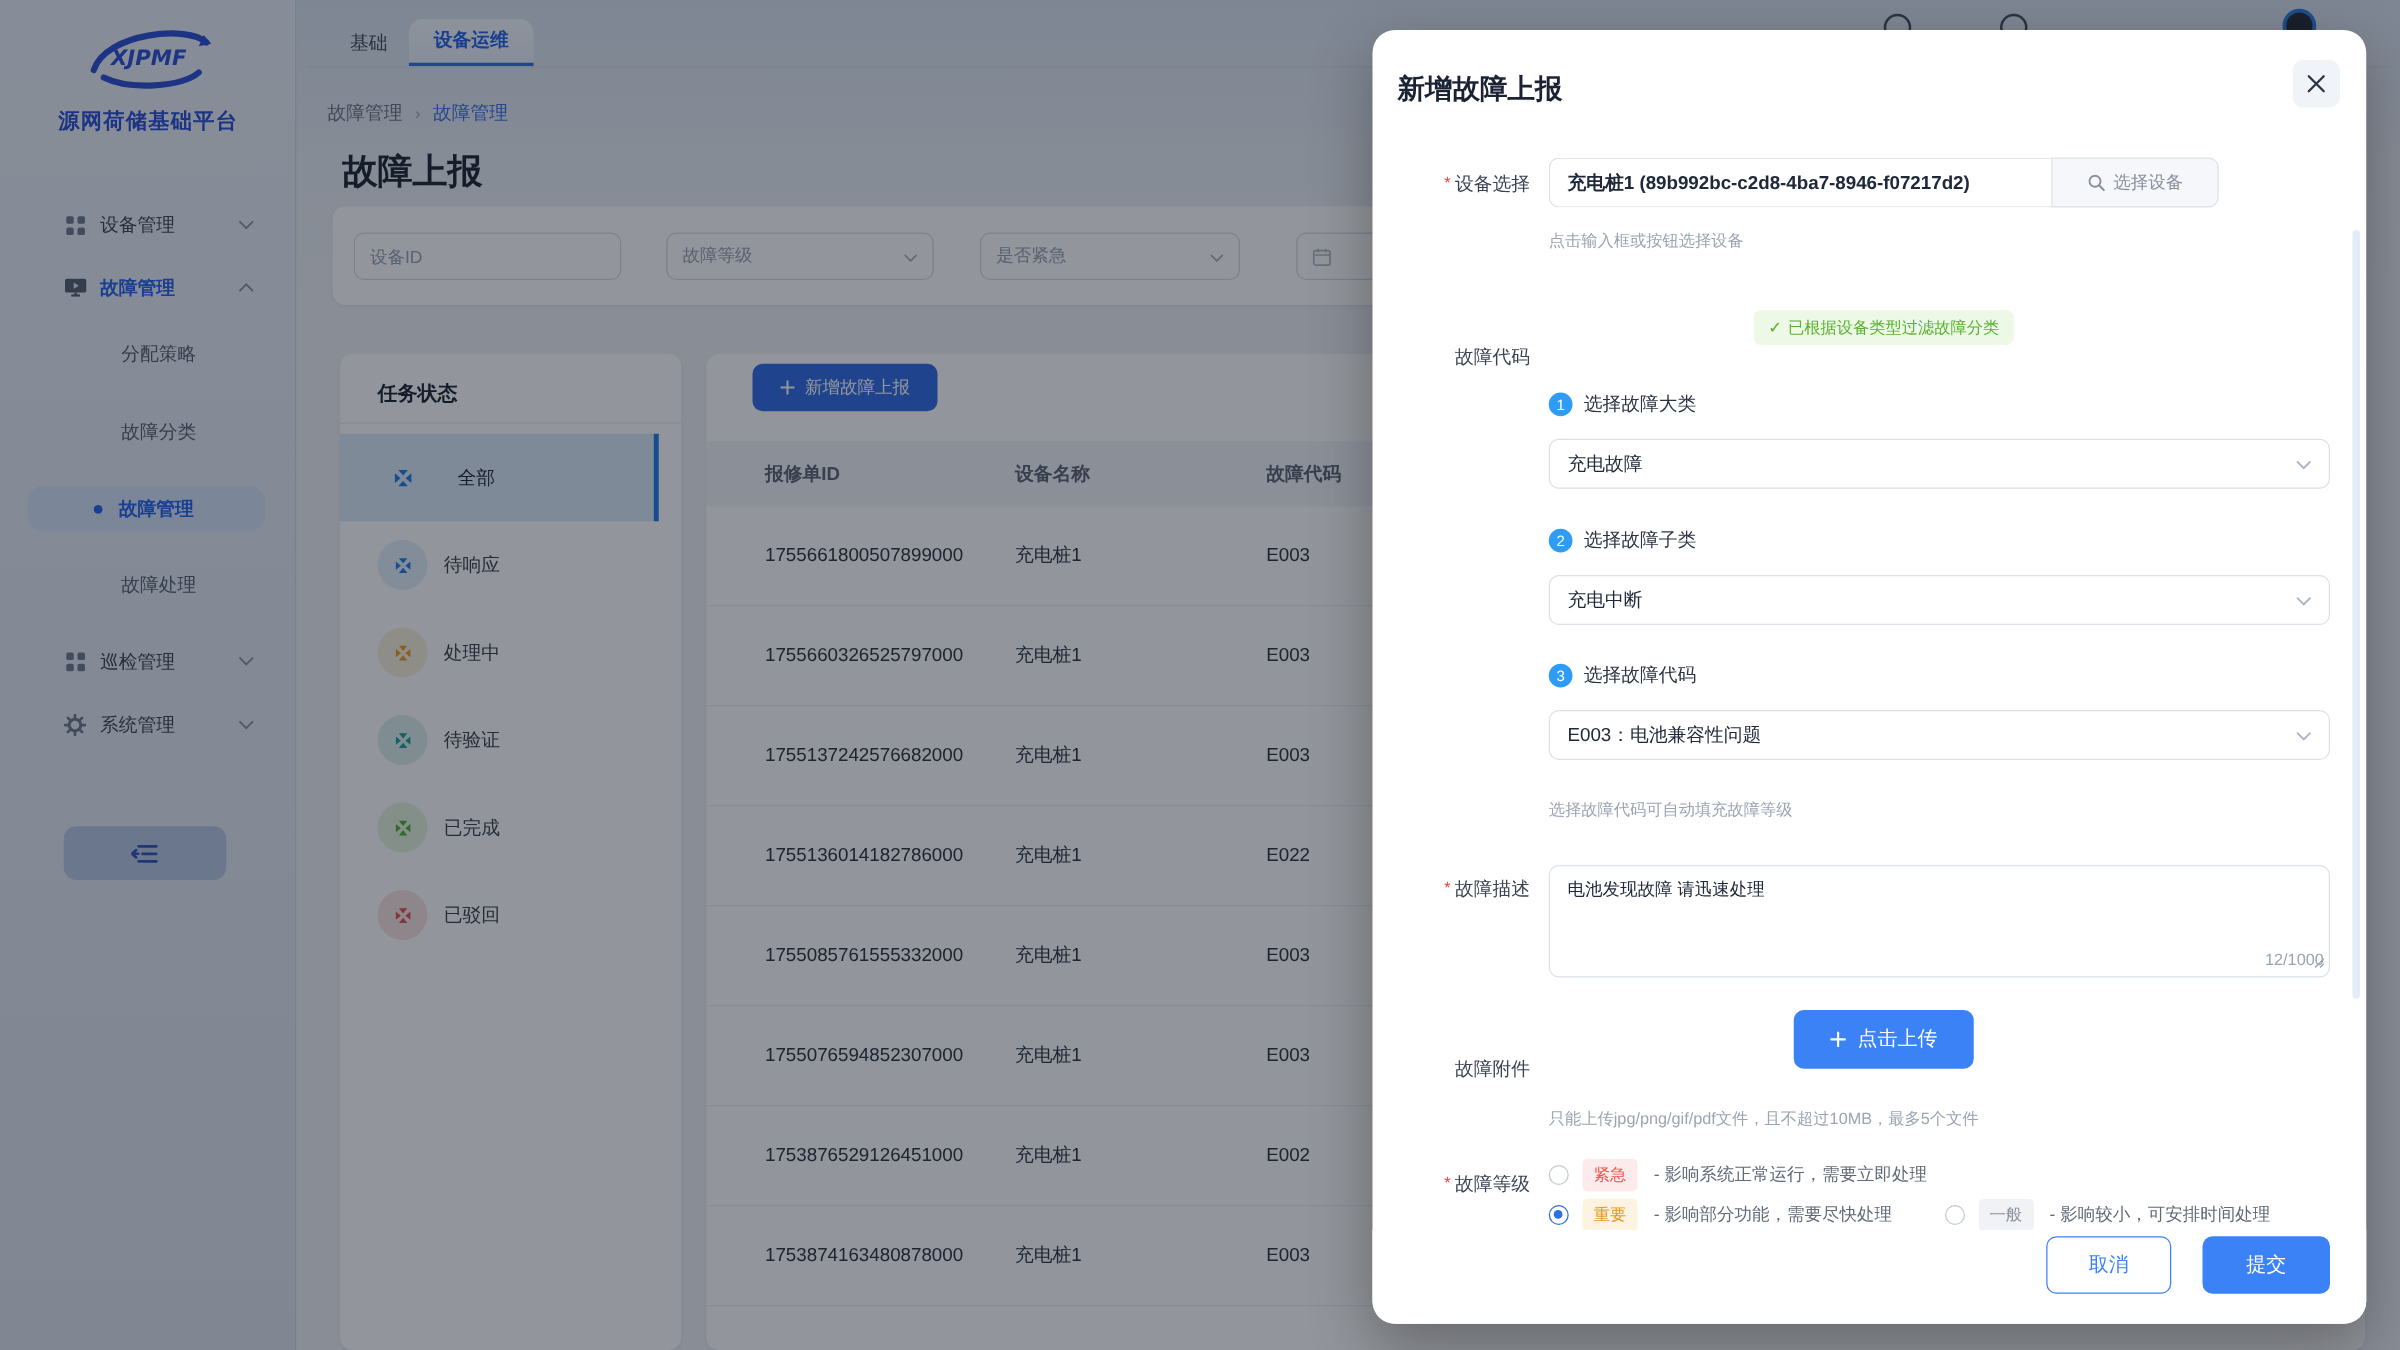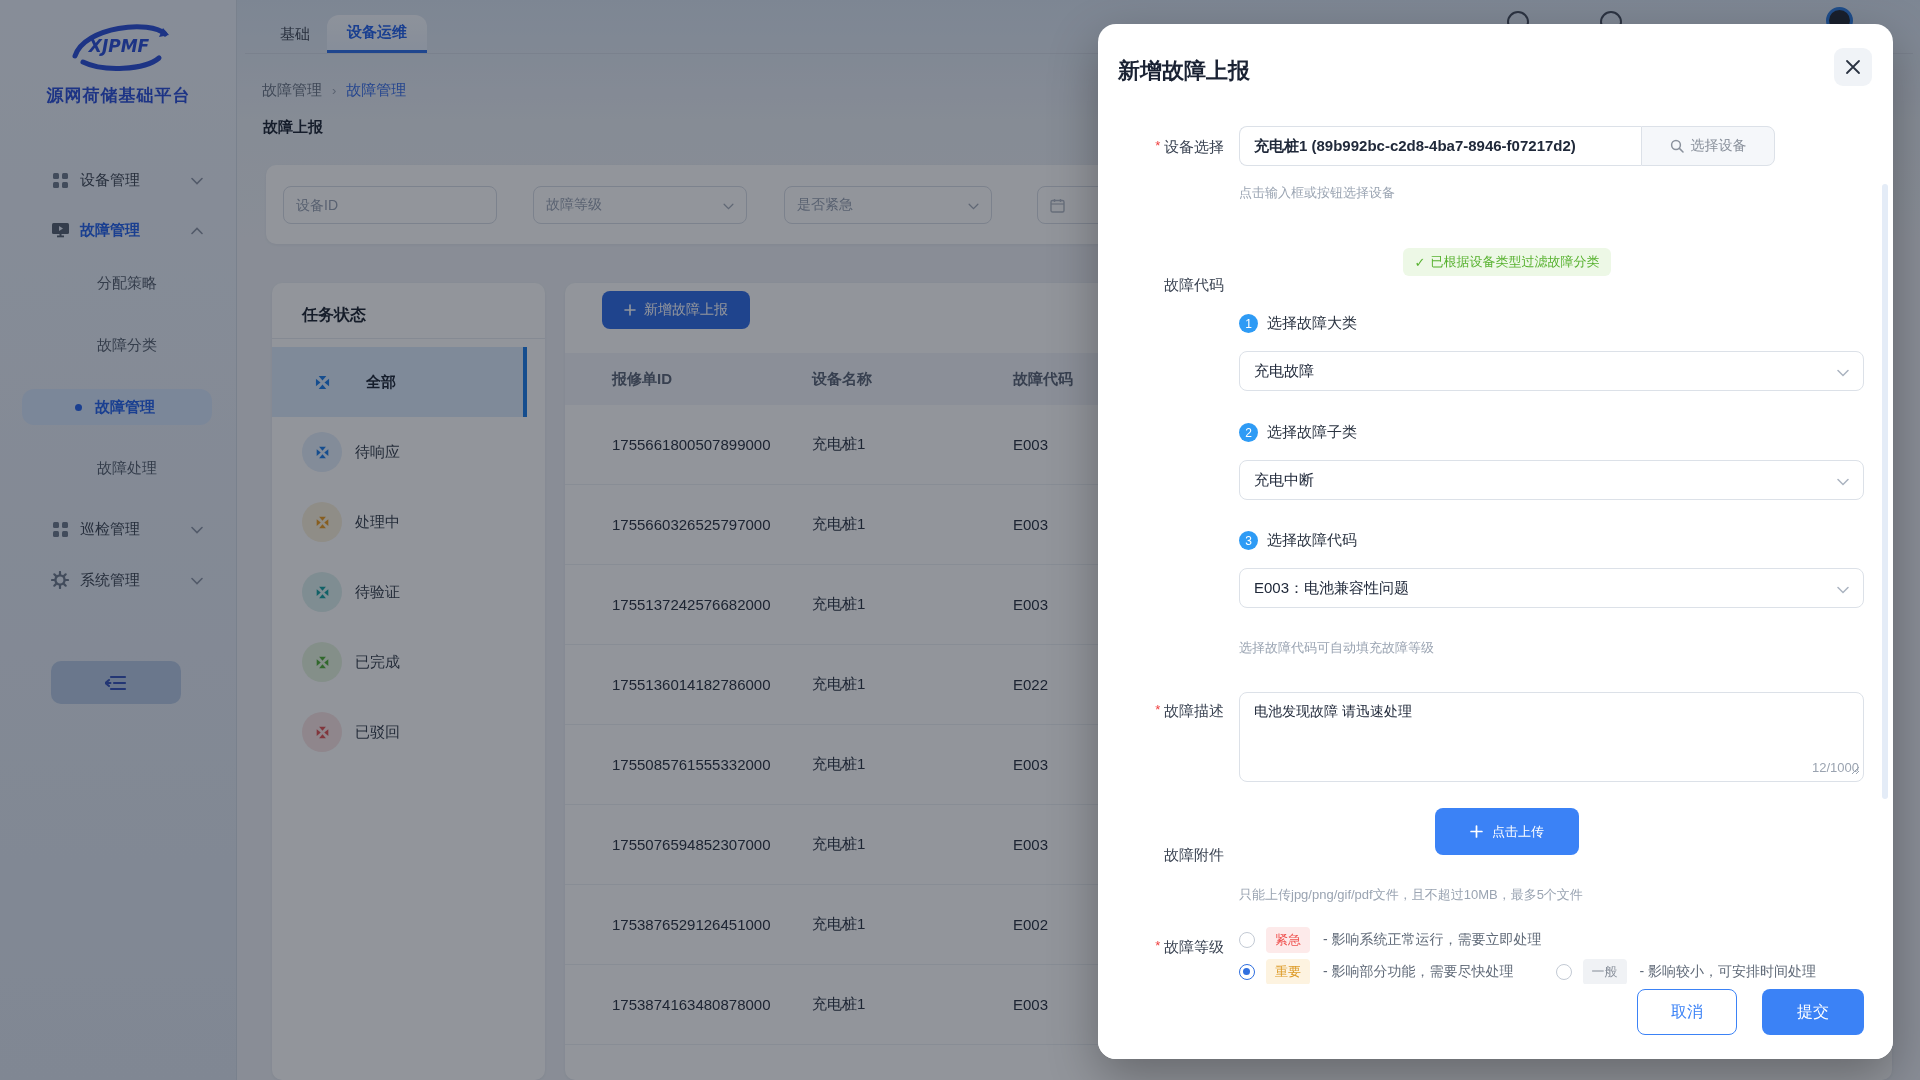--- a/index.html
+++ b/index.html
@@ -33,21 +33,21 @@
   .tab { position:absolute; top:15px; height:38px; display:flex; align-items:center; justify-content:center;
          font-size:15px; cursor:pointer; }
   .tab-basic { left:35px; width:46px; color:#3f4755; }
   .tab-ops { left:90px; width:100px; background:linear-gradient(180deg,#f7faff,#eaf2fd);
              border-radius:12px 12px 0 0; border-bottom:3px solid #2f6fe8; color:#2563eb; font-weight:bold; }
   .tab-line { position:absolute; left:8px; top:53px; width:1668px; height:1px; background:#d4dbe5; }
   .crumbs { position:absolute; left:25px; top:81px; display:flex; align-items:center; gap:10px; font-size:15px; }
   .crumb-1 { color:#6b7585; cursor:pointer; }
   .crumb-sep { color:#9aa3b2; font-size:13px; }
   .crumb-2 { color:#3a6fe8; cursor:pointer; }
-  .page-title { position:absolute; left:26px; top:118px; font-size:15px; font-weight:bold; color:#1d2634; }
+  .page-title { position:absolute; left:37px; top:118px; font-size:28px; font-weight:bold; color:#1d2634; }
 
   .hdr-ico { position:absolute; top:11px; width:22px; height:22px; border-radius:50%; border:2px solid #454e5d; }
   .avatar { position:absolute; left:1589px; top:7px; width:27px; height:27px; border-radius:50%;
             background:#232b38; border:3px solid #2e7de0; }
 
   .card { background:#fff; border-radius:10px; box-shadow:0 1px 3px rgba(30,41,59,0.06); }
   .filter-card { position:absolute; left:29px; top:165px; width:1626px; height:79px; }
   .f-input { position:absolute; top:21px; height:38px; border:1px solid #d7dce5; border-radius:8px;
              font-size:14px; color:#333; padding:0 12px; background:#fff; outline:none;
              font-family:"Liberation Sans","DejaVu Sans",sans-serif; }
@@ -62,21 +62,21 @@
   .status-card { position:absolute; left:35px; top:283px; width:273px; height:797px; }
   .sp-title { position:absolute; left:30px; top:22px; font-size:16px; font-weight:bold; color:#1c2430; }
   .sp-divider { position:absolute; left:0; top:55px; width:273px; height:1px; background:#e8ebf0; }
   .sp-item { position:absolute; left:0; width:273px; height:70px; display:flex; align-items:center; cursor:pointer; }
   .sp-item .ico-circle { margin-left:30px; width:40px; height:40px; border-radius:50%;
                          display:flex; align-items:center; justify-content:center; }
   .sp-item .sp-label { margin-left:13px; font-size:15px; color:#39424f; }
   .sp-item.active { background:#dcebfc; width:251px; }
   .sp-item.active::after { content:""; position:absolute; right:-4px; top:0; width:4px; height:70px; background:#1d7de8; }
   .sp-item.active .ico-circle { background:transparent; }
-  .sp-item.active .sp-label { color:#1d2634; font-weight:bold;margin-left:24px; }
+  .sp-item.active .sp-label { color:#1d2634; font-weight:normal;margin-left:24px; }
   .bg-c0 { background:transparent; } .bg-c1 { background:#e3eefb; } .bg-c2 { background:#faf0da; }
   .bg-c3 { background:#ddf0ee; } .bg-c4 { background:#e6f4df; } .bg-c5 { background:#f9e4e4; }
 
   
   .table-card { position:absolute; left:328px; top:283px; width:1327px; height:797px; }
   .add-btn { position:absolute; left:37px; top:8px; width:148px; height:38px; background:#2f6ce6; color:#fff;
              border:none; border-radius:8px; font-size:14px; display:flex; align-items:center; justify-content:center;
              gap:8px; cursor:pointer; font-family:inherit; }
   .thead { position:absolute; left:0; top:70px; width:1327px; height:52px; background:#f2f5f9;
            display:flex; align-items:center; font-size:15px; color:#5b6577; font-weight:bold; }
@@ -114,21 +114,21 @@
               display:flex; align-items:center; padding:0 14px; font-size:15px; color:#20293a; cursor:pointer; background:#fff; }
   .dropdown .chev { margin-left:auto; color:#aab3c0; }
 
   .m-textarea { position:absolute; left:141px; top:668px; width:625px; height:90px; border:1px solid #dce1e8;
                 border-radius:8px; padding:10px 14px; font-size:14px; color:#20293a; }
   .ta-counter { position:absolute; right:4px; bottom:6px; font-size:13px; color:#9aa3b0;margin-left:28px; }
   .ta-resize { position:absolute; right:3px; bottom:3px; color:#9aa3b0; }
 
   .upload-row { top:784px; display:flex; justify-content:center; }
   .upload-btn { width:144px; height:47px; background:#3b82f6; color:#fff; border:none; border-radius:8px;
-                font-size:13px; display:flex; align-items:center; justify-content:center; gap:9px; cursor:pointer; font-family:Liberation Sans, sans-serif; }
+                font-size:16px; display:flex; align-items:center; justify-content:center; gap:9px; cursor:pointer; font-family:Liberation Sans, sans-serif; }
 
   .lv-row { position:absolute; left:141px; height:28px; display:flex; align-items:center; }
   .radio { width:16px; height:16px; border-radius:50%; border:1.5px solid #c3cad4; background:#fff; cursor:pointer; position:relative; }
   .radio.checked { border-color:#2f6fe0; }
   .radio.checked::after { content:""; position:absolute; left:3px; top:3px; width:7px; height:7px; border-radius:50%; background:#2f6fe0; }
   .lv-badge { margin-left:11px; height:26px; padding:0 9px; border-radius:4px; font-size:13px;
               display:flex; align-items:center; }
   .b-urgent { background:#fdeaea; color:#ef5350; }
   .b-major { background:#fdf3e0; color:#dd9a26; }
   .b-normal { background:#f0f2f5; color:#8a919c; }

